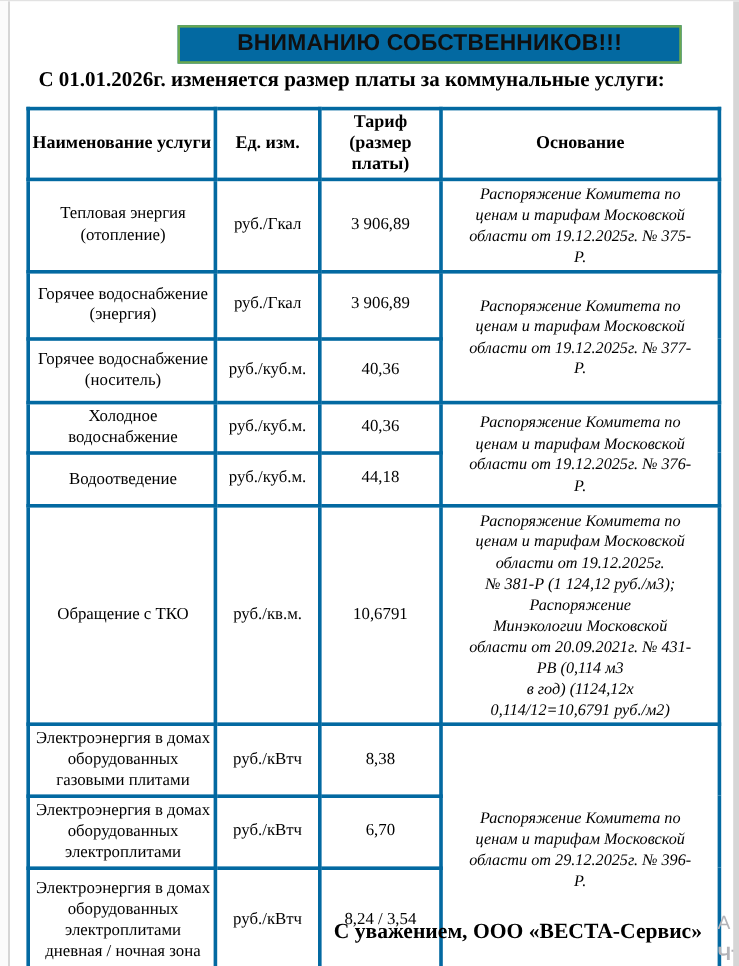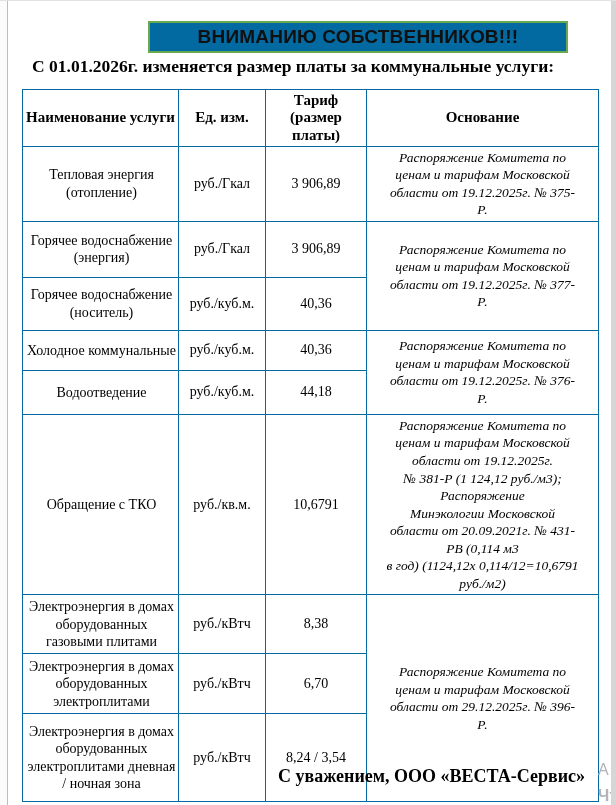--- a/index.html
+++ b/index.html
@@ -40,21 +40,21 @@
     font-weight: bold; font-size: 17.5px;
     white-space: nowrap;
   }
   table.tariff {
     position: absolute; left: 22px; top: 88px;
     width: 576px;
     border-collapse: collapse;
     table-layout: fixed;
   }
   table.tariff th, table.tariff td {
-    border: 1px solid #0369a1;
+    border: 3px solid #0369a1;
     overflow: hidden;
   }
   table.tariff th {
     font-size: 15px; font-weight: bold;
     text-align: center; vertical-align: middle;
     line-height: 1.15; padding: 2px;
   }
   th.basis-hdr { }
   td.svc {
     font-size: 14px; text-align: center; vertical-align: middle;
@@ -126,21 +126,21 @@
         <td class="ctr">3 906,89</td>
         <td class="basis" rowspan="2">Распоряжение Комитета по ценам и тарифам Московской области от 19.12.2025г. № 377-Р.</td>
       </tr>
       <tr style="height:53px">
         <td class="svc">Горячее водоснабжение (носитель)</td>
         <td class="ctr">руб./куб.м.</td>
         <td class="ctr">40,36</td>
       </tr>
 
       <tr style="height:40px">
-        <td class="svc">Холодное коммунальные</td>
+        <td class="svc">Холодное водоснабжение</td>
         <td class="ctr">руб./куб.м.</td>
         <td class="ctr">40,36</td>
         <td class="basis" rowspan="2">Распоряжение Комитета по ценам и тарифам Московской области от 19.12.2025г. № 376-Р.</td>
       </tr>
       <tr style="height:44px">
         <td class="svc">Водоотведение</td>
         <td class="ctr">руб./куб.м.</td>
         <td class="ctr">44,18</td>
       </tr>
 

